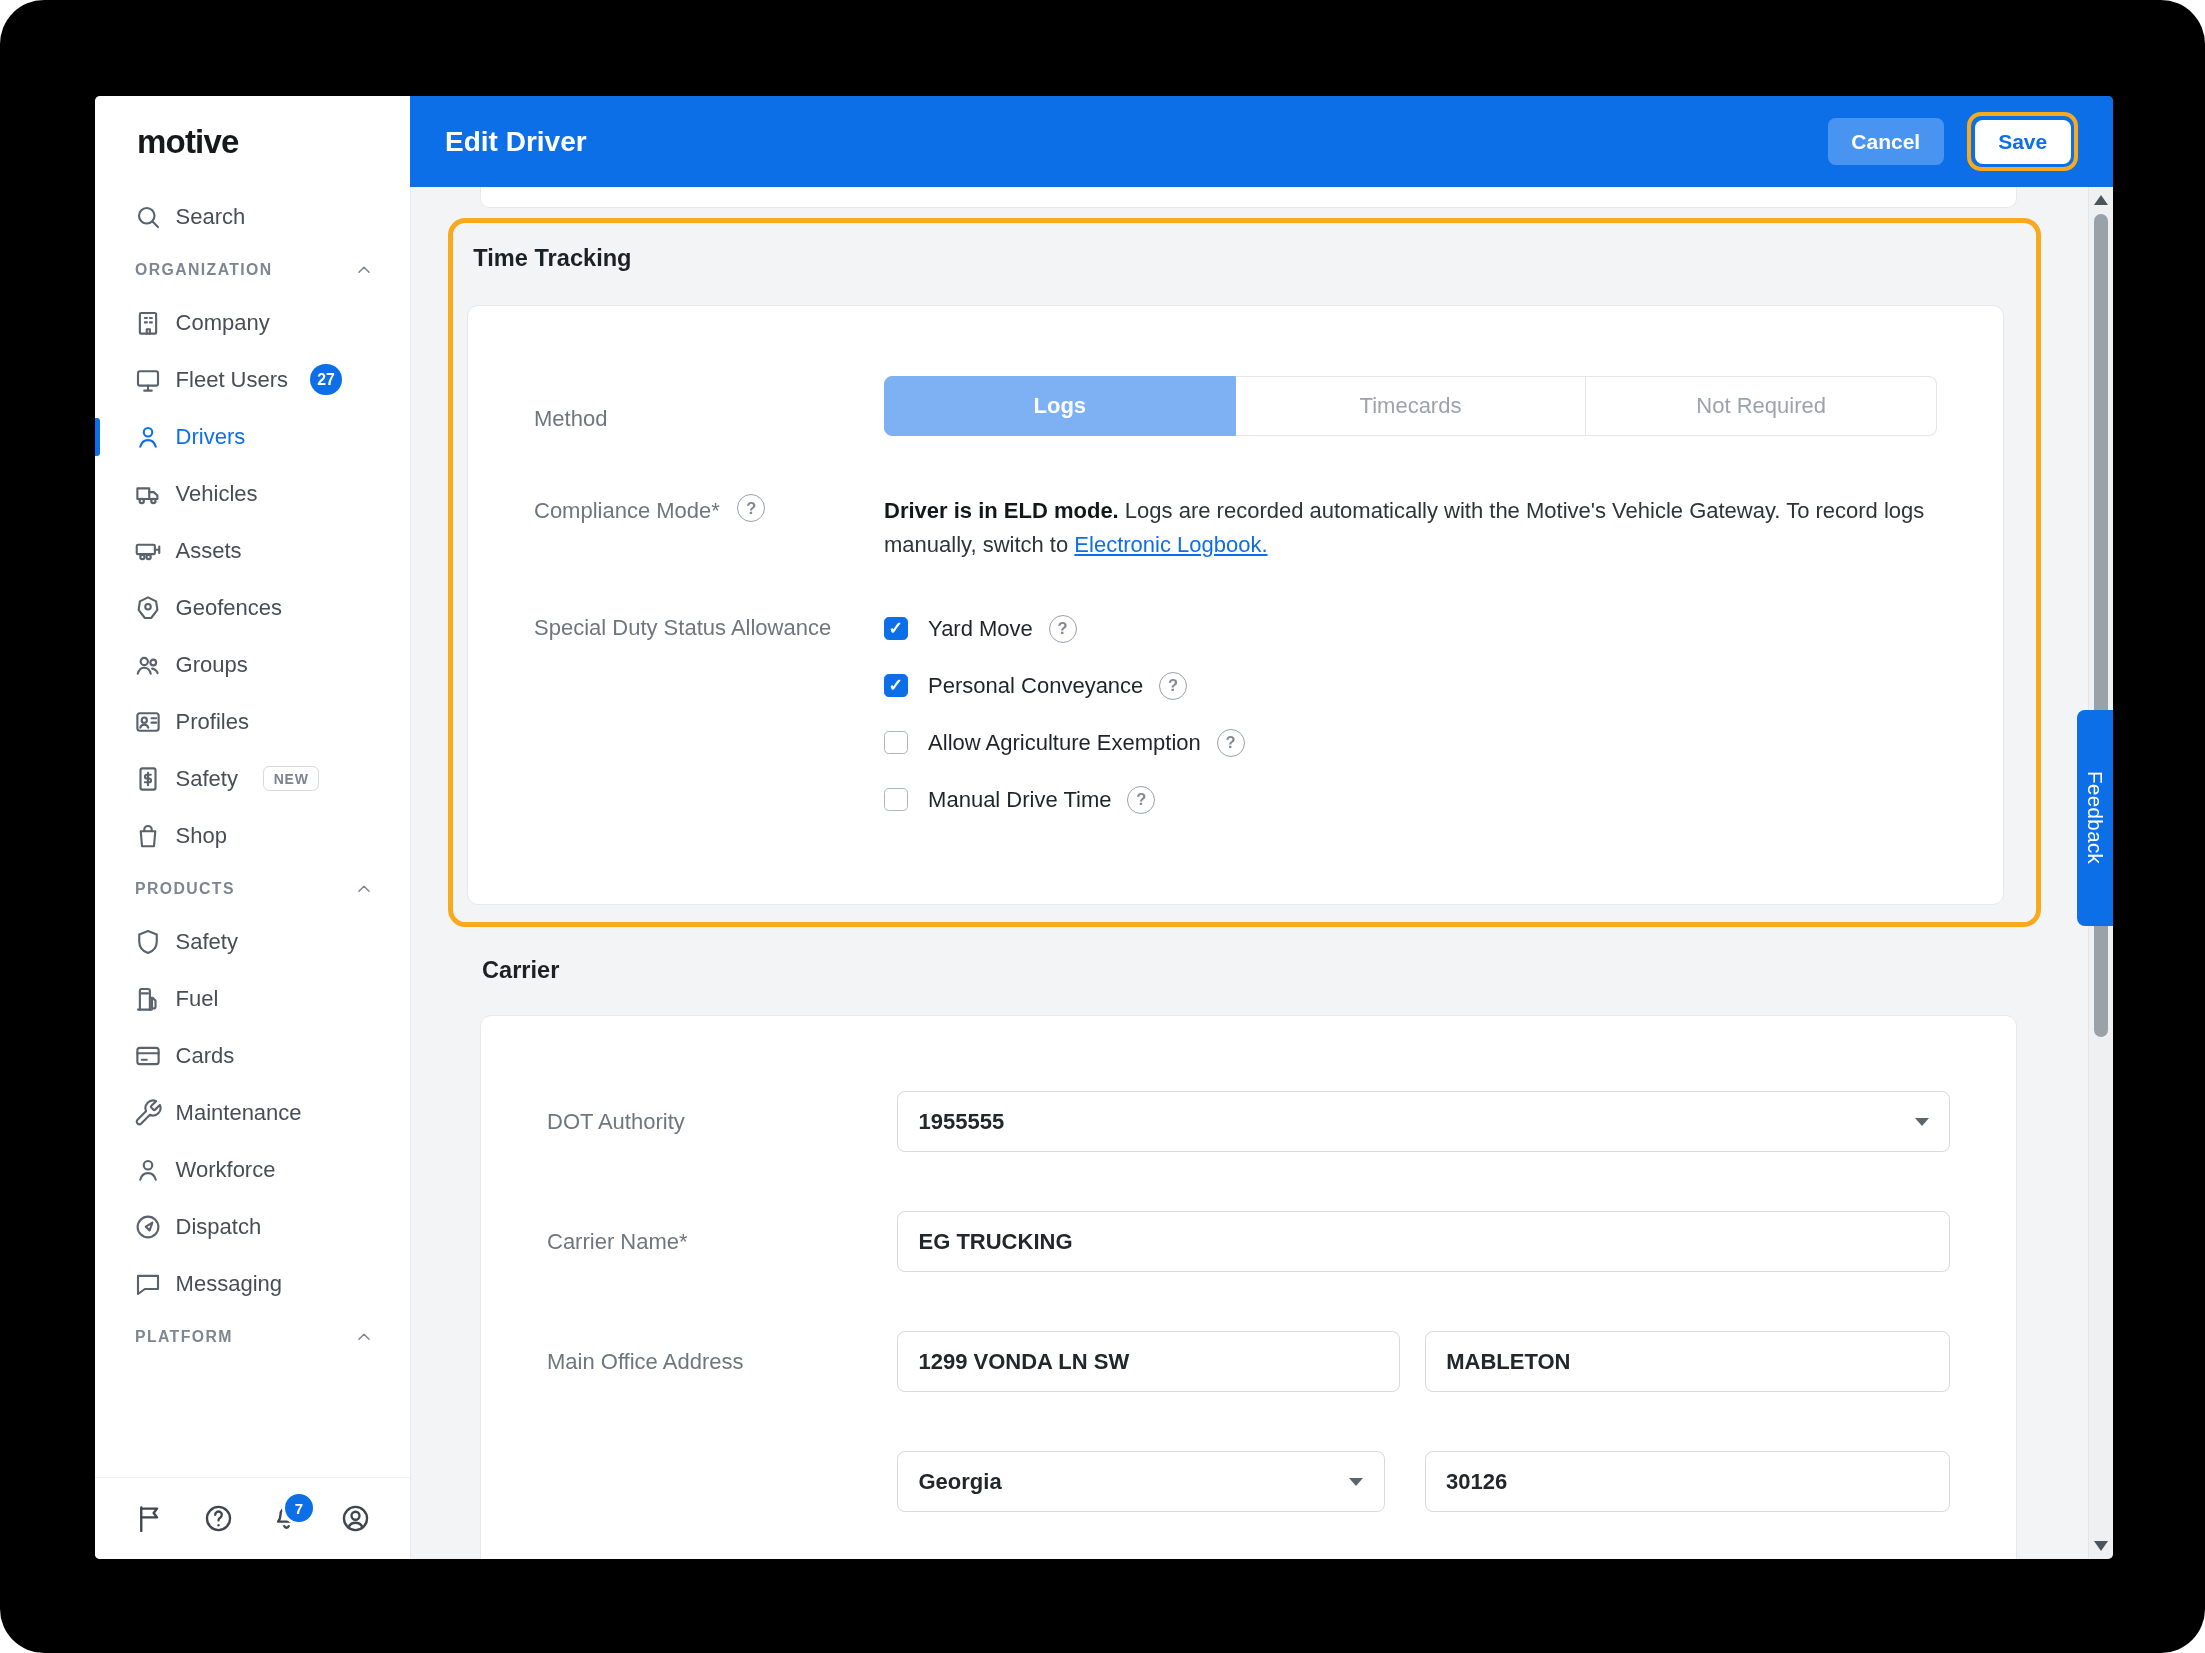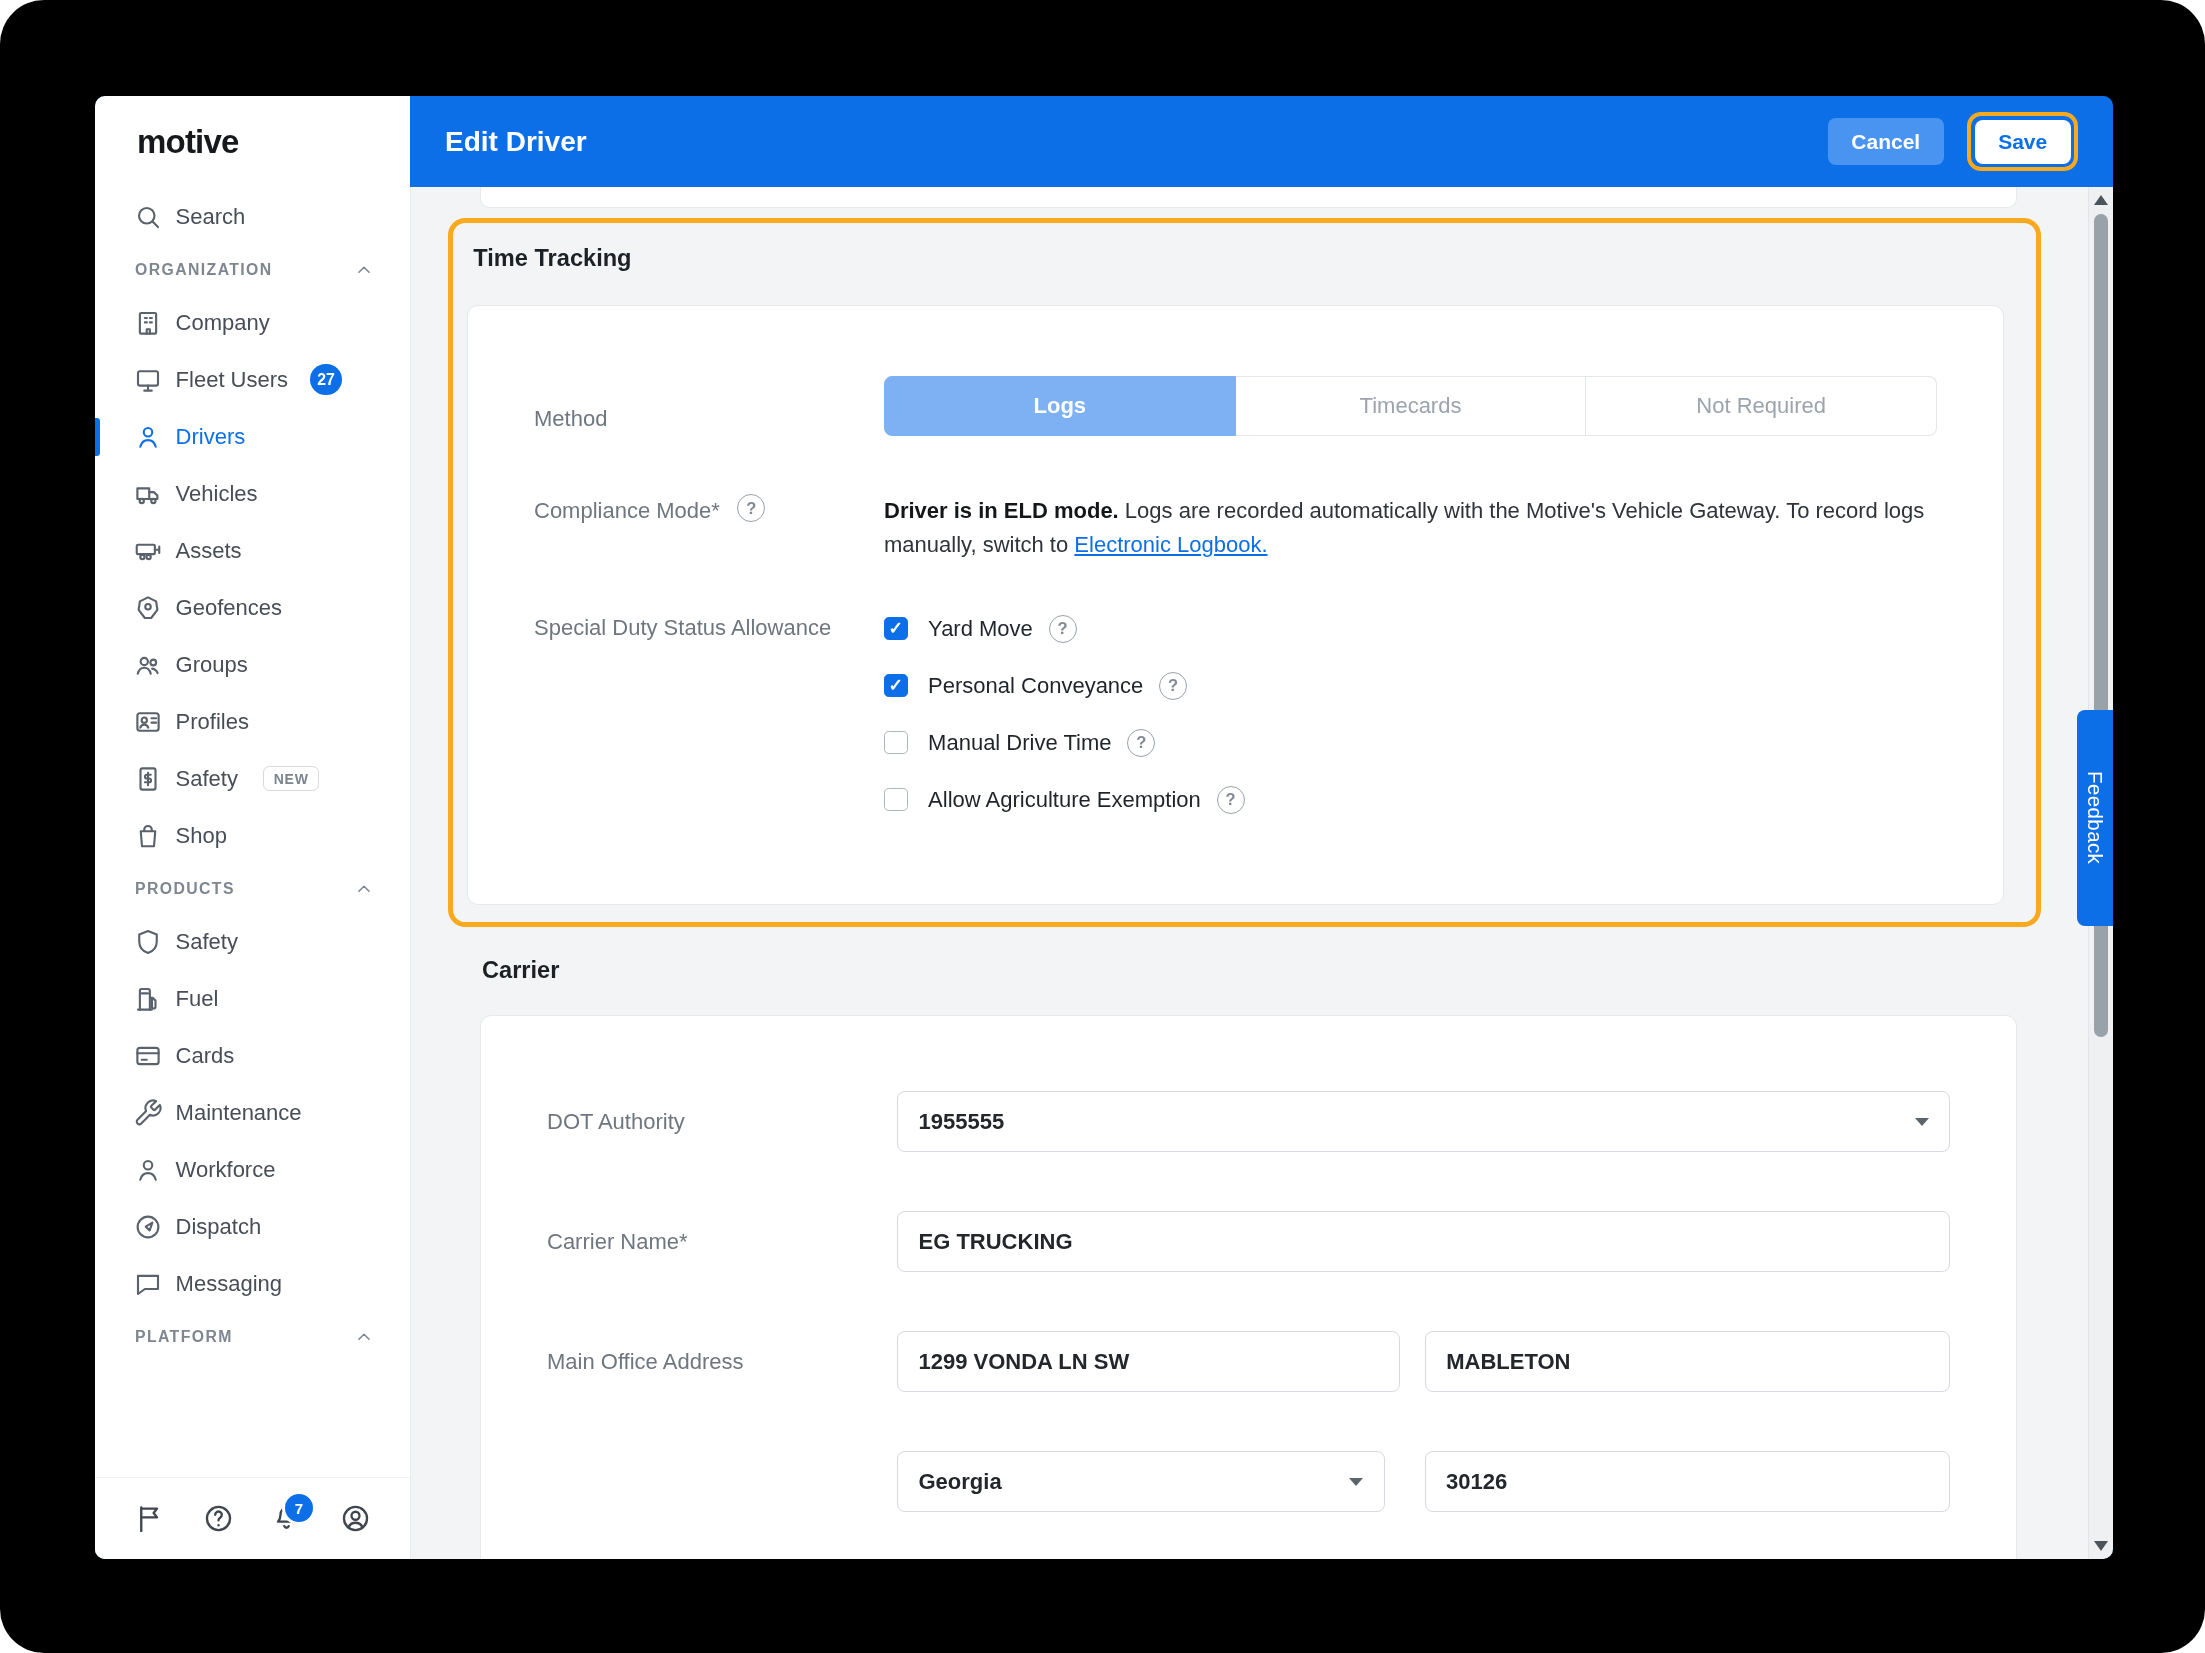--- a/index.html
+++ b/index.html
@@ -1,19 +1,19 @@
 <!DOCTYPE html>
 <html style="font-size:12.6px"><head>
 <meta charset="utf-8">
 <style>
   html,body{margin:0;padding:0;width:2205px;height:1654px;background:#fff;
     font-family:"Liberation Sans", sans-serif;}
   .frame{position:absolute;inset:0;background:#000;border-radius:44px;}
   .app{position:absolute;left:95px;top:96px;width:2018px;height:1463px;
-    background:#0369a1;border-radius:10px;overflow:hidden;}
+    background:#0369a1;border-radius:5px;overflow:hidden;}
 
   
   .sidebar{position:absolute;left:0;top:0;bottom:0;width:315px;background:#fff;
     border-right:0.8px solid #e8eaed;z-index:3;}
   .logo{padding:27px 0 0 42px;font-size:33px;font-weight:800;color:#16181b;letter-spacing:-0.8px;height:46px;}
   .side-item{position:relative;height:57px;display:flex;align-items:center;padding-left:38px;gap:12.6px;
     font-size:22px;color:#474e57;cursor:pointer;box-sizing:border-box;}
   .side-item.search{margin-top:19px;}
   .s-icon{width:30px;height:30px;flex:0 0 30px;color:#5a626c;display:flex;}
   .s-icon svg{width:30px;height:30px;}
@@ -394,26 +394,26 @@
                   <span class="a-label">Yard Move</span>
                   <span class="help"></span>
                 </div>
                 <div class="a-row">
                   <span class="cbx checked"></span>
                   <span class="a-label">Personal Conveyance</span>
                   <span class="help"></span>
                 </div>
                 <div class="a-row">
                   <span class="cbx"></span>
-                  <span class="a-label">Manual Drive Time</span>
+                  <span class="a-label">Allow Agriculture Exemption</span>
                   <span class="help"></span>
                 </div>
                 <div class="a-row">
                   <span class="cbx"></span>
-                  <span class="a-label">Allow Agriculture Exemption</span>
+                  <span class="a-label">Manual Drive Time</span>
                   <span class="help"></span>
                 </div>
               </div>
           </div>
 
         </div>
       </section>
 
       <h2 class="sec-heading carrier-h">Carrier</h2>
 

